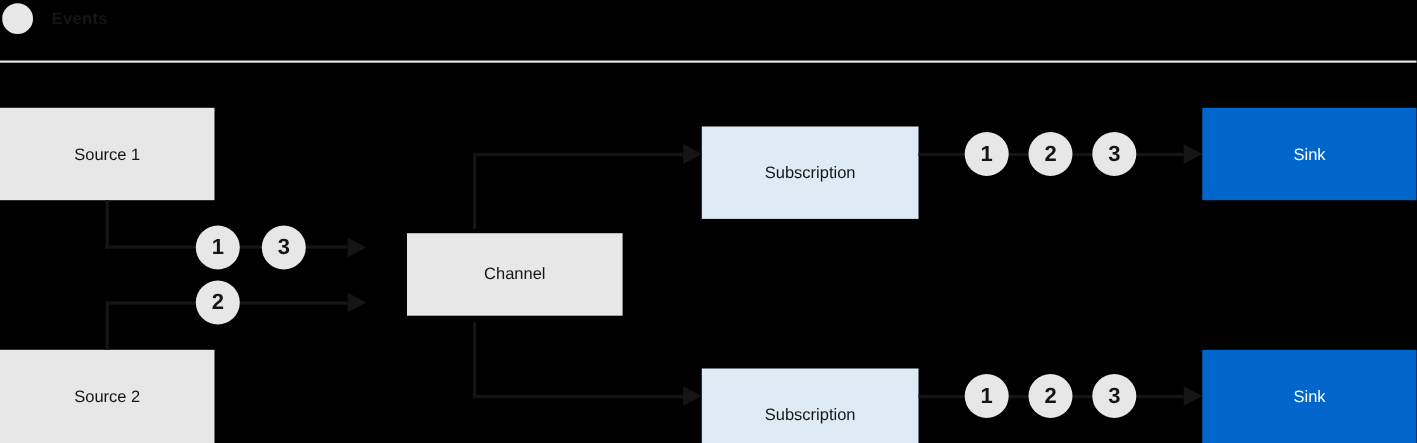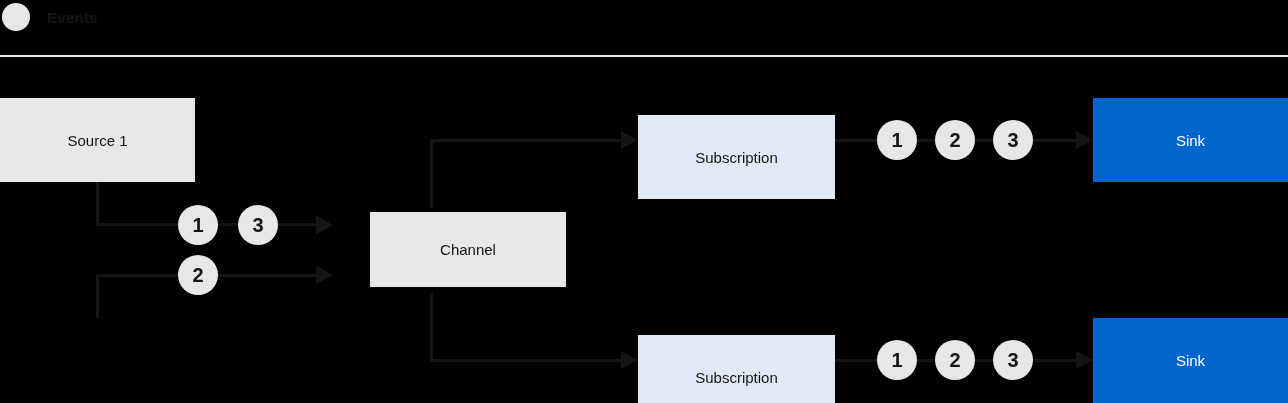--- a/index.html
+++ b/index.html
@@ -66,20 +66,23 @@
   <div class="legend">
     <span class="legend-circle"></span>
     <span class="legend-label">Events</span>
   </div>
 
   <div class="divider"></div>
 
   <div class="node gray source-1">
     <span>Source 1</span>
   </div>
+  <div class="node gray source-2">
+    <span>Source 2</span>
+  </div>
 
   <div class="node gray channel">
     <span>Channel</span>
   </div>
 
   <div class="node sub subscription-1">
     <span>Subscription</span>
   </div>
   <div class="node sub subscription-2">
     <span>Subscription</span>

